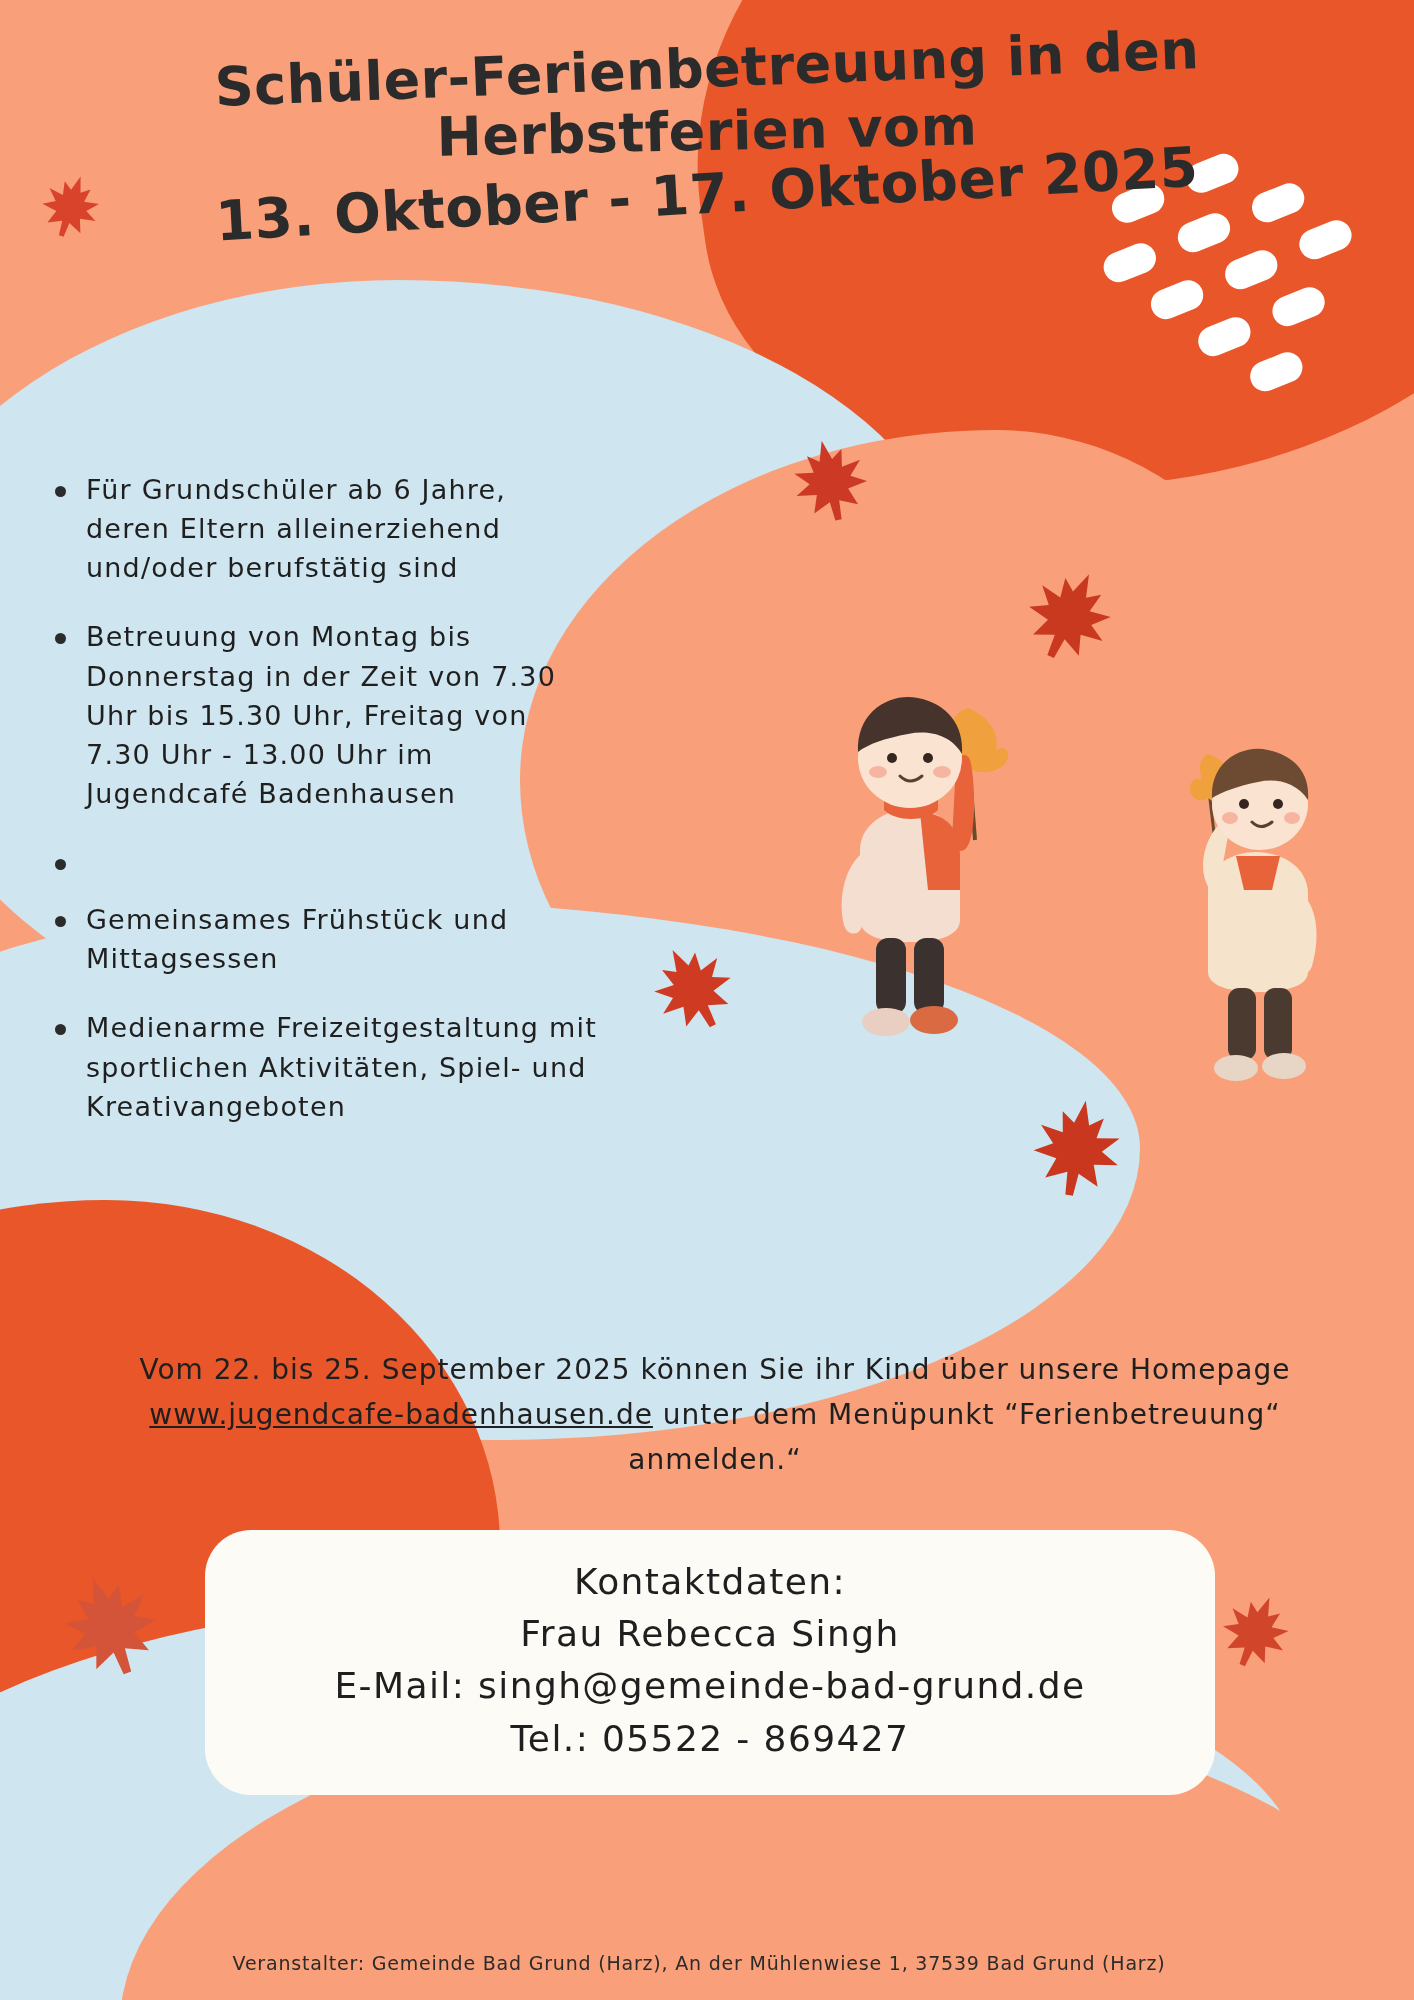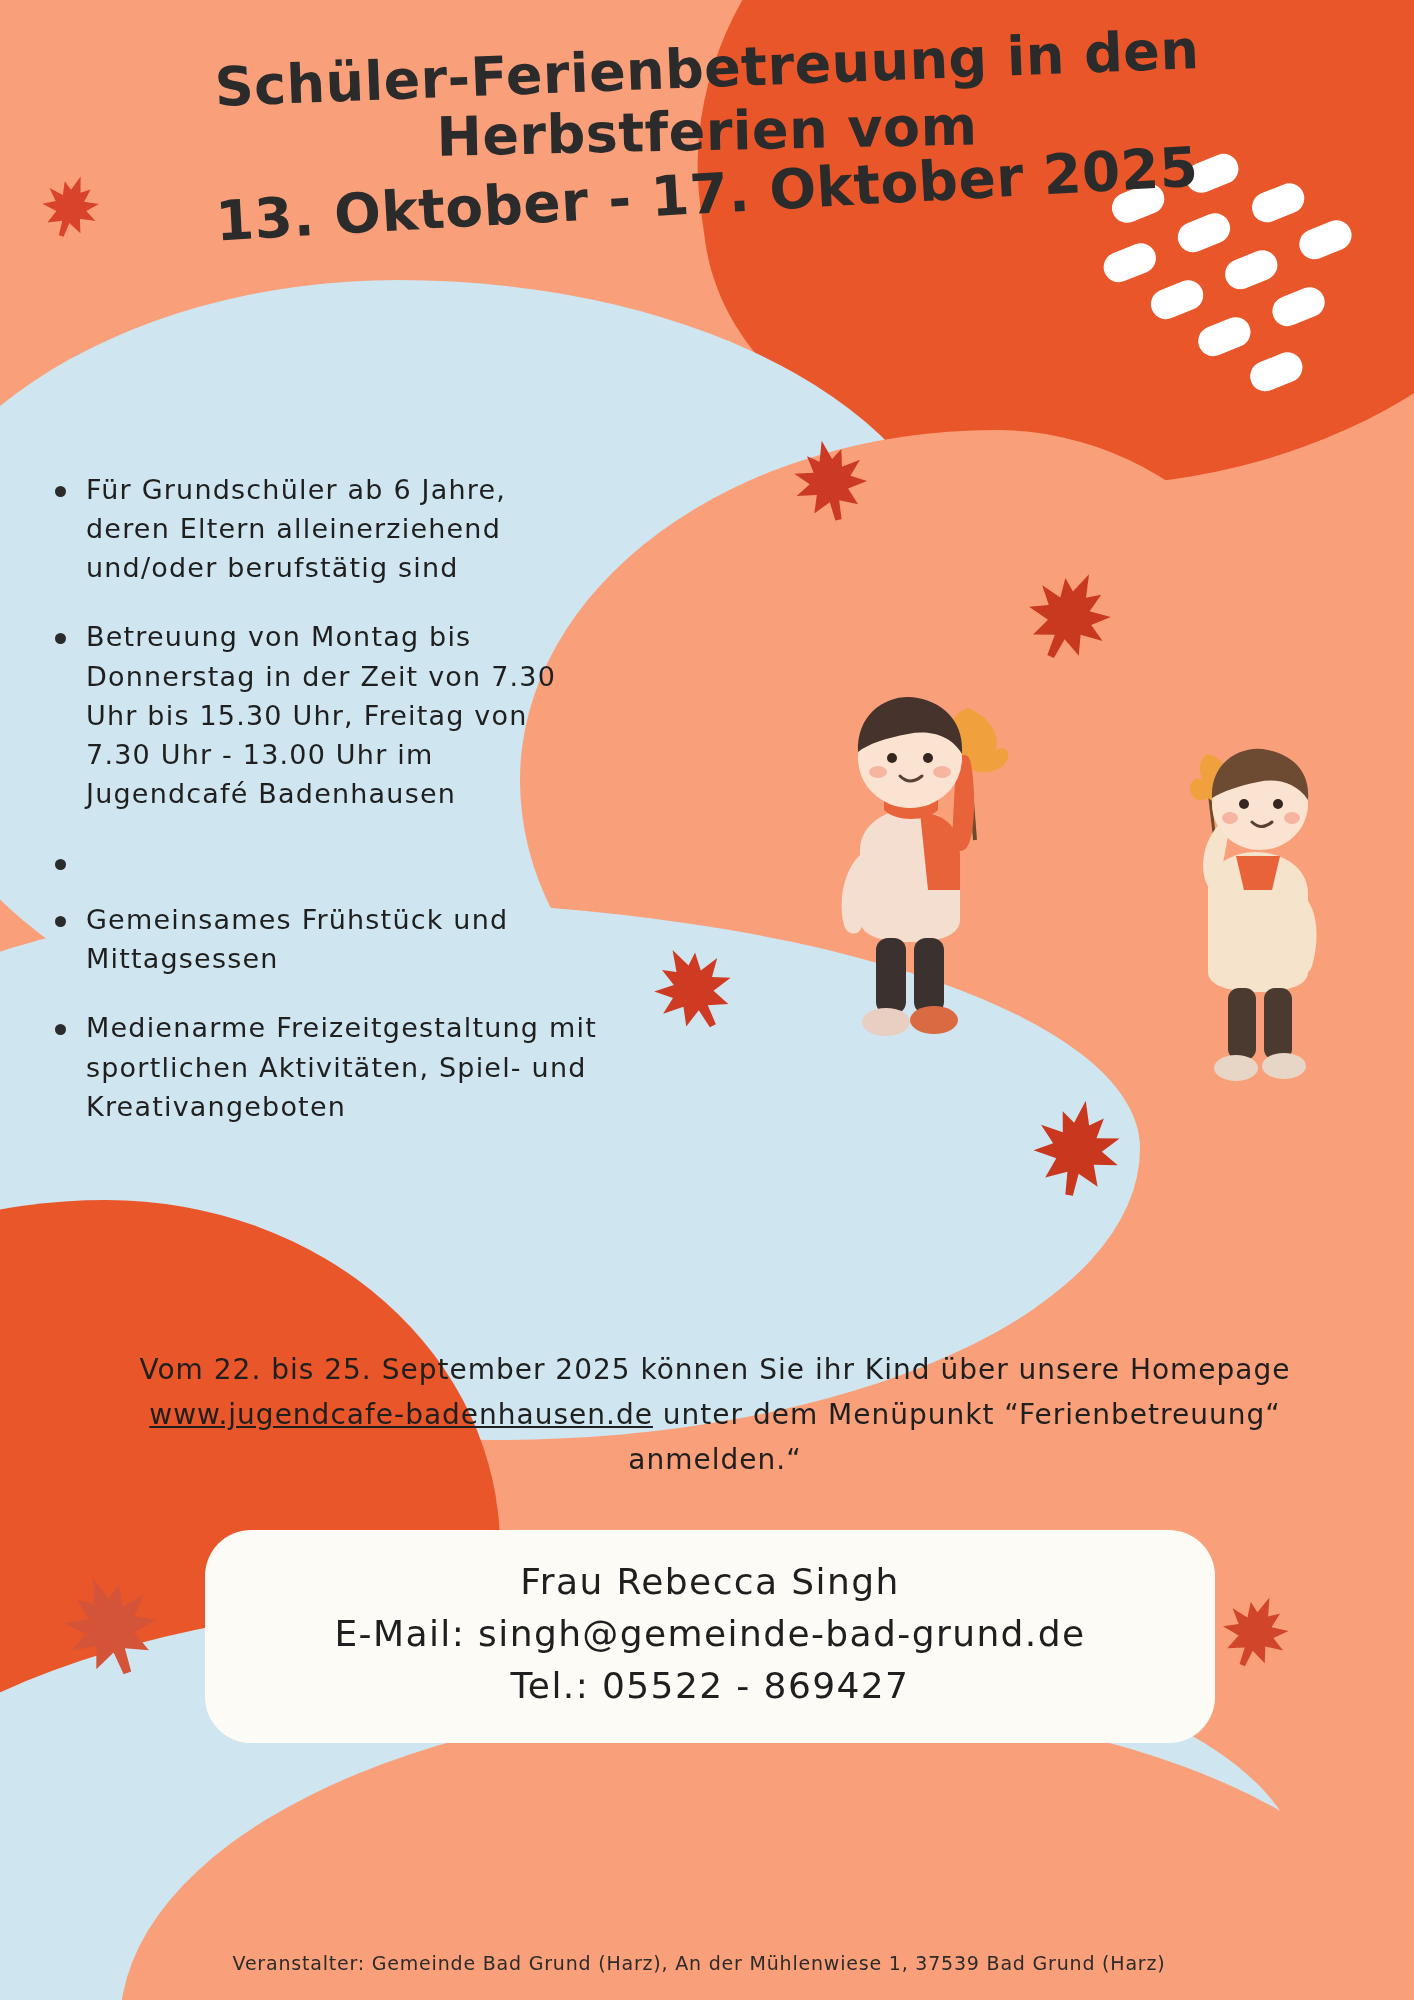--- a/index.html
+++ b/index.html
@@ -366,20 +366,21 @@
 sportlichen Aktivitäten, Spiel- und
 Kreativangeboten</span>
     </div>
   </div>
 
   <div class="registration">
     <span>Vom 22. bis 25. September 2025 können Sie ihr Kind über unsere Homepage </span><a class="url" href="#">www.jugendcafe-badenhausen.de</a><span> unter dem Menüpunkt “Ferienbetreuung“ anmelden.“</span>
   </div>
 
   <div class="contact-card">
+    <div class="contact-line">Kontaktdaten:</div>
     <div class="contact-line">Frau Rebecca Singh</div>
     <div class="contact-line">E-Mail: singh@gemeinde-bad-grund.de</div>
     <div class="contact-line">Tel.: 05522 - 869427</div>
   </div>
 
   <div class="footer">Veranstalter: Gemeinde Bad Grund (Harz), An der Mühlenwiese 1, 37539 Bad Grund (Harz)</div>
 
 </div>
 
 </body></html>

